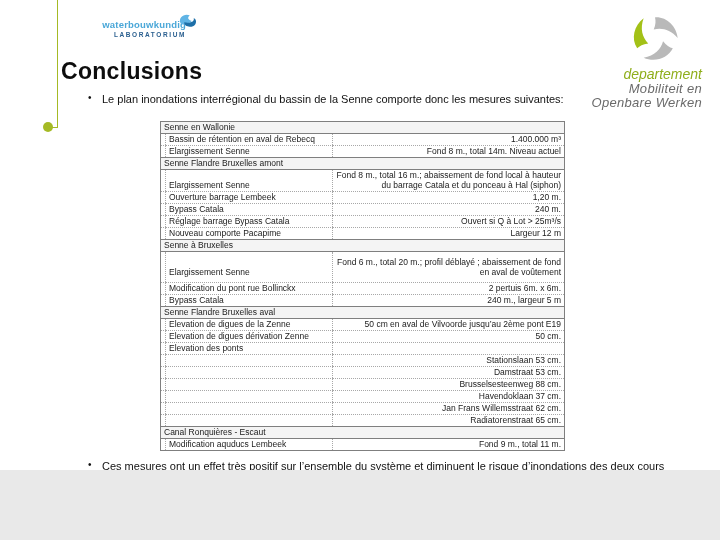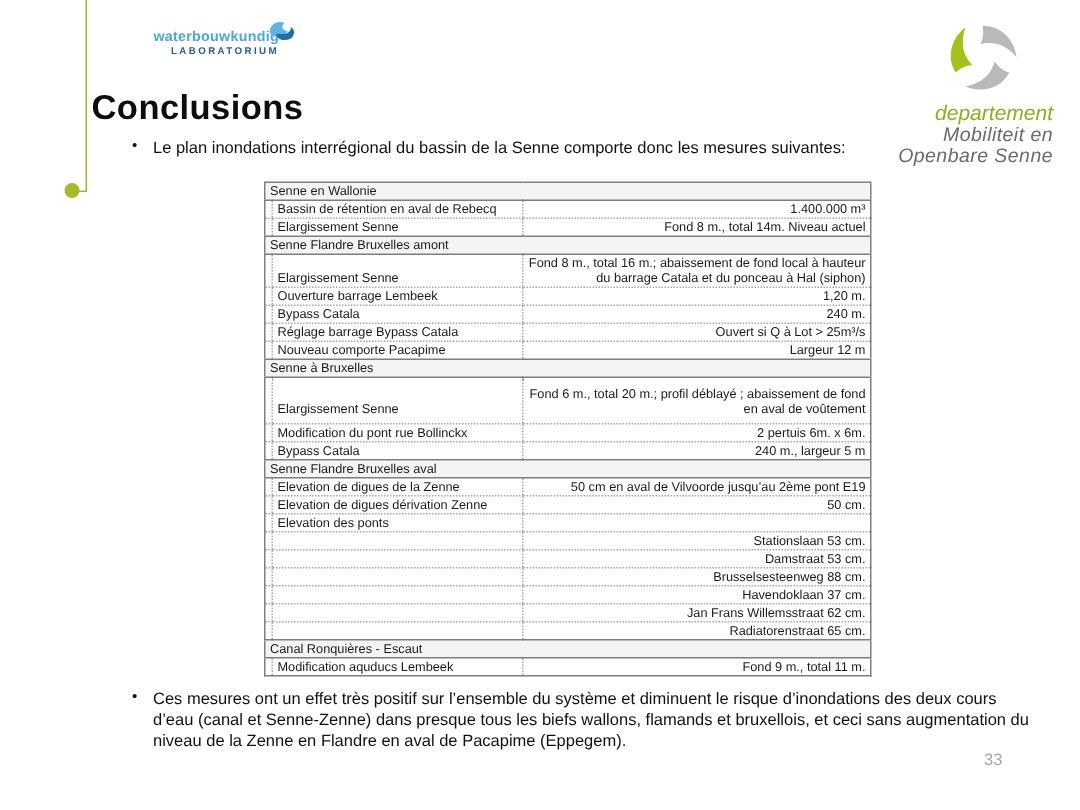--- a/index.html
+++ b/index.html
@@ -1,17 +1,17 @@
 <!DOCTYPE html>
 <html><head>
 <meta charset="utf-8">
 <style>
   html,body{margin:0;padding:0;background:#e9e9e9;}
   .slide{
-    position:relative;width:720px;height:540px;background:#ffffff;
+    position:relative;width:720px;height:470px;background:#ffffff;
     font-family:"Liberation Sans",sans-serif;overflow:hidden;color:#1a1a1a;
   }
   
   .accent-vline{position:absolute;left:57px;top:0;width:1px;height:128px;background:#a5ba25;}
   .accent-hline{position:absolute;left:49px;top:127px;width:9px;height:1px;background:#a5ba25;}
   .accent-dot{position:absolute;left:43px;top:122px;width:10px;height:10px;border-radius:50%;background:#a5ba25;}
 
   
   .logo-left{position:absolute;left:76px;top:20px;width:110px;text-align:right;line-height:1;}
   .logo-left .wl-line1{font-size:9.5px;color:#4aa7d8;font-weight:bold;letter-spacing:.2px;}
@@ -25,21 +25,21 @@
   .logo-right .mow1,.logo-right .mow2{font-size:13px;color:#6a6a6a;font-style:italic;letter-spacing:.3px;}
 
   .slide-title{position:absolute;left:61px;top:58px;font-size:23px;font-weight:900;color:#0d0d0d;letter-spacing:.3px;}
 
   .bullet{position:absolute;display:flex;font-size:11px;color:#111;line-height:1.28;}
   .bullet .dot{width:14px;flex:0 0 14px;font-size:10px;}
   .bullet-1{left:88px;top:92px;width:560px;}
   .bullet-2{left:88px;top:459px;width:606px;}
 
   
-  .table-wrap{position:absolute;left:176px;top:121px;border-radius:19px;}
+  .table-wrap{position:absolute;left:160px;top:121px;border-radius:19px;}
   table.measures{border-collapse:collapse;width:405px;border:1px solid #7f7f7f;
     font-size:8.5px;line-height:10px;color:#1a1a1a;background:#fff;}
   table.measures td{padding:0 3px 1px 3px;vertical-align:bottom;}
   table.measures td.spacer{width:4px;padding:0;}
   table.measures tr.data td{border-bottom:1px dotted #a8a8a8;}
   table.measures td.label{width:160px;border-left:1px dotted #a8a8a8;text-align:left;}
   table.measures td.value{border-left:1px dotted #a8a8a8;text-align:right;}
   table.measures tr.section td{border-top:1px solid #7f7f7f;border-bottom:1px solid #7f7f7f;
     background:#f4f4f4;padding-left:3px;text-align:left;}
   table.measures tr.tall td{padding-top:5px;padding-bottom:5px;}
@@ -68,21 +68,21 @@
     <svg class="pinwheel" width="58" height="48" viewBox="0 0 64 56" aria-hidden="true">
       <defs>
         <path id="blade" d="M32 4 C45 3 57 14 58.5 28 C50 18 40 15.5 30.5 18 C33 12 33 8 32 4 Z"></path>
       </defs>
       <use href="#blade" fill="#b9b9b9"></use>
       <use href="#blade" fill="#b9b9b9" transform="rotate(120 32 28)"></use>
       <use href="#blade" fill="#a3c117" transform="rotate(240 32 28)"></use>
     </svg>
     <div class="dep">departement</div>
     <div class="mow1">Mobiliteit en</div>
-    <div class="mow2">Openbare Senne</div>
+    <div class="mow2">Openbare Werken</div>
   </div>
 
   <div class="slide-title">Conclusions</div>
 
   <div class="bullet bullet-1">
     <span class="dot">•</span>
     <span>Le plan inondations interrégional du bassin de la Senne comporte donc les mesures suivantes:</span>
   </div>
 
   <div class="table-wrap">

